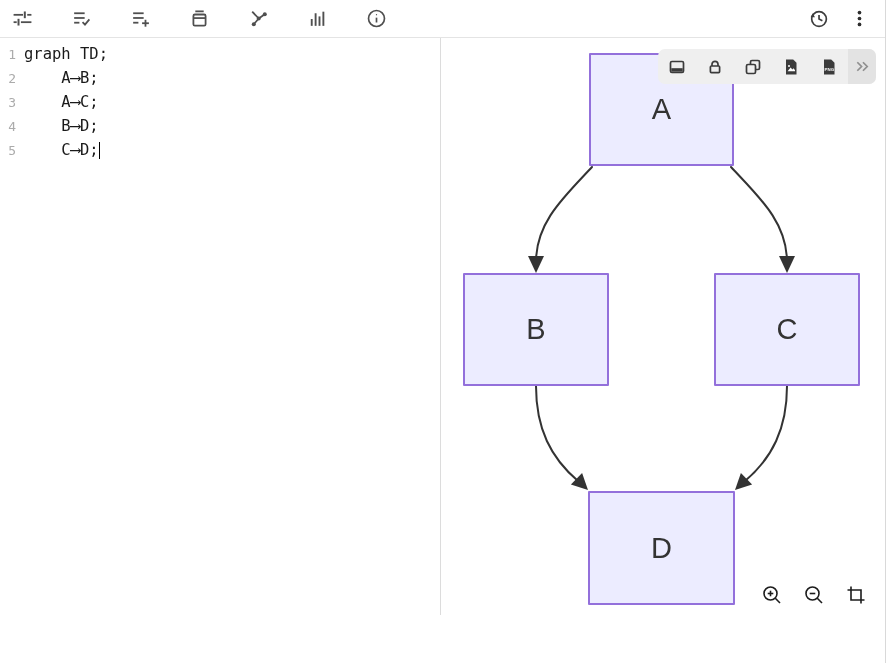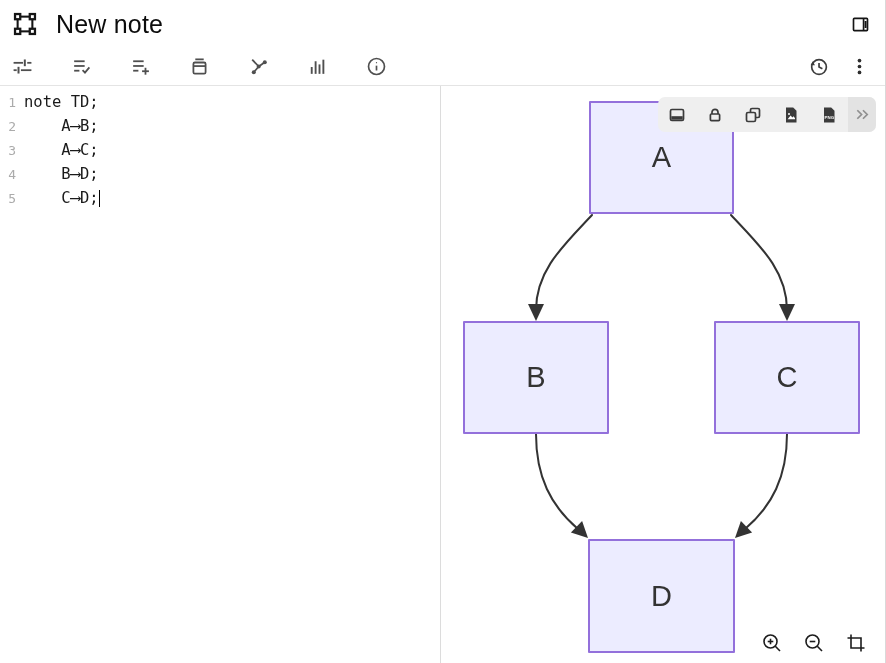--- a/index.html
+++ b/index.html
@@ -47,39 +47,20 @@
   .zoom-bar { position:absolute; right:14px; bottom:5px; display:flex; gap:12px; align-items:center; }
   .zm-btn { width:30px; height:30px; color:#1c1c1c; }
 
   svg { display:block; }
 </style>
 </head>
 <body>
 
 <div class="app">
 
-  <div class="header">
-    <button class="icon-btn hdr-icon">
-      <svg width="26" height="26" viewBox="0 0 24 24" fill="none" stroke="#151515" stroke-width="1.9">
-        <rect x="5.2" y="5.2" width="13.6" height="13.6"></rect>
-        <rect x="2.8" y="2.8" width="4.8" height="4.8" fill="#fff" stroke-width="2.1"></rect>
-        <rect x="16.4" y="2.8" width="4.8" height="4.8" fill="#fff" stroke-width="2.1"></rect>
-        <rect x="2.8" y="16.4" width="4.8" height="4.8" fill="#fff" stroke-width="2.1"></rect>
-        <rect x="16.4" y="16.4" width="4.8" height="4.8" fill="#fff" stroke-width="2.1"></rect>
-      </svg>
-    </button>
-    <h1 class="title">New note</h1>
-    <button class="icon-btn hdr-icon">
-      <svg width="21" height="21" viewBox="0 0 24 24" fill="none" stroke="#151515" stroke-width="1.9">
-        <rect x="4" y="5" width="16" height="14" rx="1"></rect>
-        <line x1="15.5" y1="5" x2="15.5" y2="19"></line>
-        <line x1="17.8" y1="8" x2="17.8" y2="16" stroke-width="2.2"></line>
-      </svg>
-    </button>
-  </div>
 
   <div class="toolbar">
     <div class="tb-left">
       <button class="icon-btn tb-btn">
         <svg width="21" height="21" viewBox="0 0 20 20" fill="none" stroke="currentColor" stroke-width="1.7">
           <line x1="1.5" y1="6.5" x2="10.5" y2="6.5"></line>
           <line x1="12.2" y1="3.3" x2="12.2" y2="9.7" stroke-width="1.9"></line>
           <line x1="14.5" y1="6.5" x2="18.5" y2="6.5"></line>
           <line x1="1.5" y1="13.5" x2="4.5" y2="13.5"></line>
           <line x1="6.2" y1="10.3" x2="6.2" y2="16.7" stroke-width="1.9"></line>
@@ -152,21 +133,21 @@
         </svg>
       </button>
     </div>
   </div>
 
   <div class="main">
 
     <div class="editor">
       <div class="line">
         <span class="ln">1</span>
-        <span class="code">note TD;</span>
+        <span class="code">graph TD;</span>
       </div>
       <div class="line">
         <span class="ln">2</span>
         <span class="code">    A⟶B;</span>
       </div>
       <div class="line">
         <span class="ln">3</span>
         <span class="code">    A⟶C;</span>
       </div>
       <div class="line">

